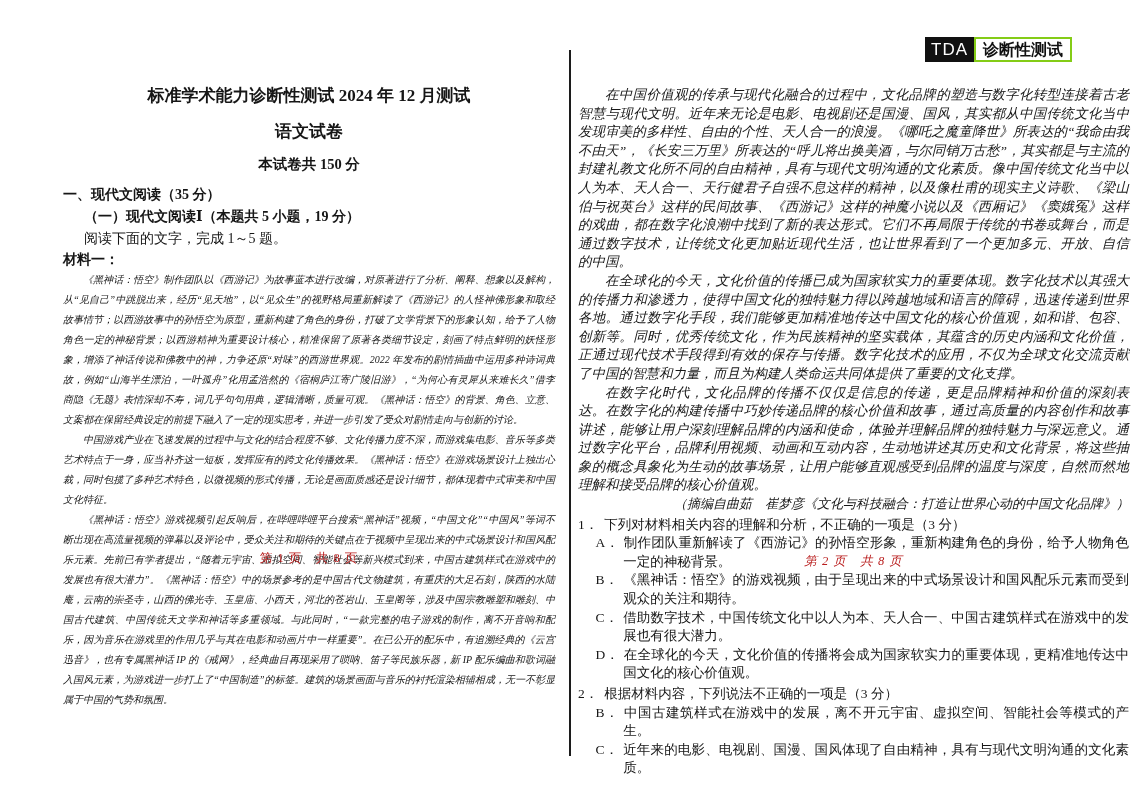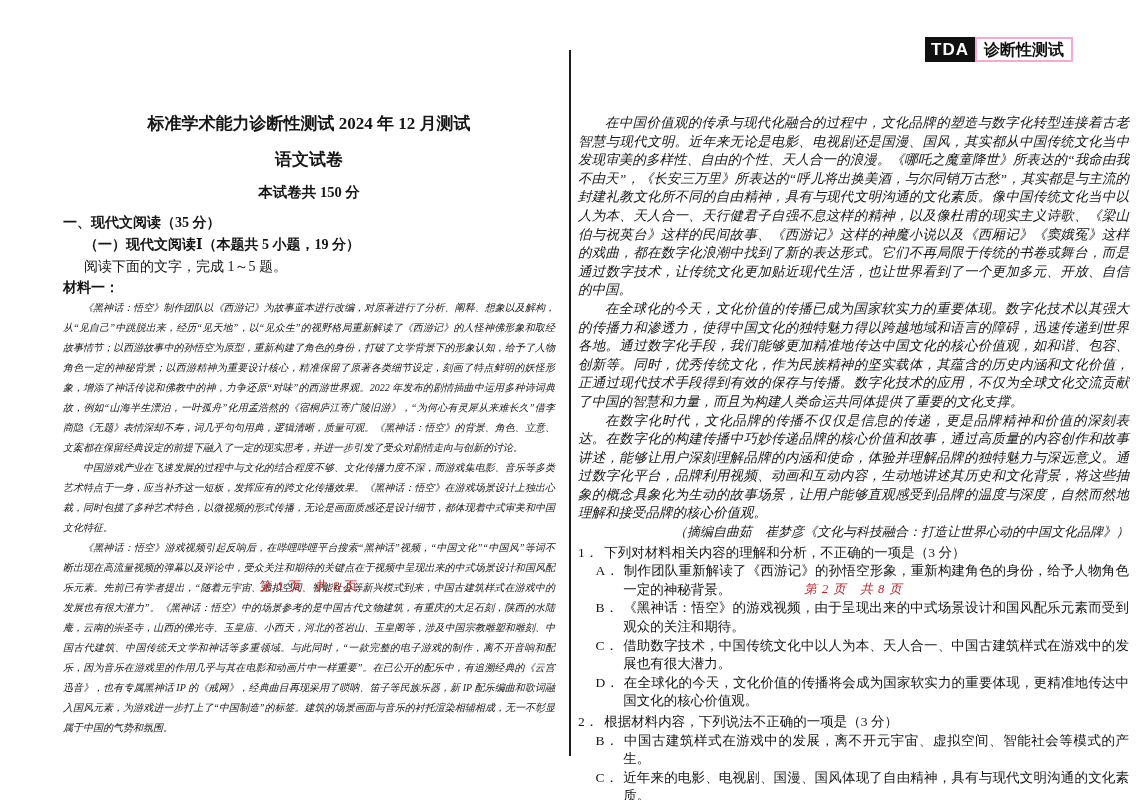--- a/index.html
+++ b/index.html
@@ -7,43 +7,42 @@
     width: 1138px; height: 800px;
     background: #ffffff;
     color: #161616;
     font-family: "Liberation Serif", "DejaVu Serif", serif;
     position: relative;
     overflow: hidden;
   }
   .page {
     position: absolute; top: 0; height: 620px;
     box-sizing: border-box;
-    margin-top: 28px;
   }
   .page-left  { left: 63px;  width: 492px; }
   .page-right { left: 578px; width: 551px; }
   .center-divider {
     position: absolute; left: 569px; top: 50px;
     width: 2px; height: 706px; background: #1c1c1c;
   }
   
   .brand {
     position: absolute; left: 925px; top: 37px;
     display: flex; align-items: stretch; height: 25px;
     font-family: "Liberation Sans", "DejaVu Sans", sans-serif;
   }
   .brand .tda {
-    background: #111; color: #fff; font-weight: bold;
+    background: #111; color: #fff; font-weight: normal;
     font-size: 17px; line-height: 25px; padding: 0 6px;
     letter-spacing: 1px;
   }
   .brand .tag {
     background: #fff; color: #111; font-weight: bold;
     font-size: 16px; line-height: 21px; padding: 0 7px;
-    border: 2px solid #f9a8d4;
+    border: 2px solid #84cc16;
   }
   
   .doc-title {
     text-align: center; font-weight: bold; font-size: 17px;
     margin: 0; padding-top: 86px; line-height: 20px;
   }
   .doc-subtitle {
     text-align: center; font-weight: bold; font-size: 17px;
     margin: 16px 0 0 0; line-height: 20px;
   }

